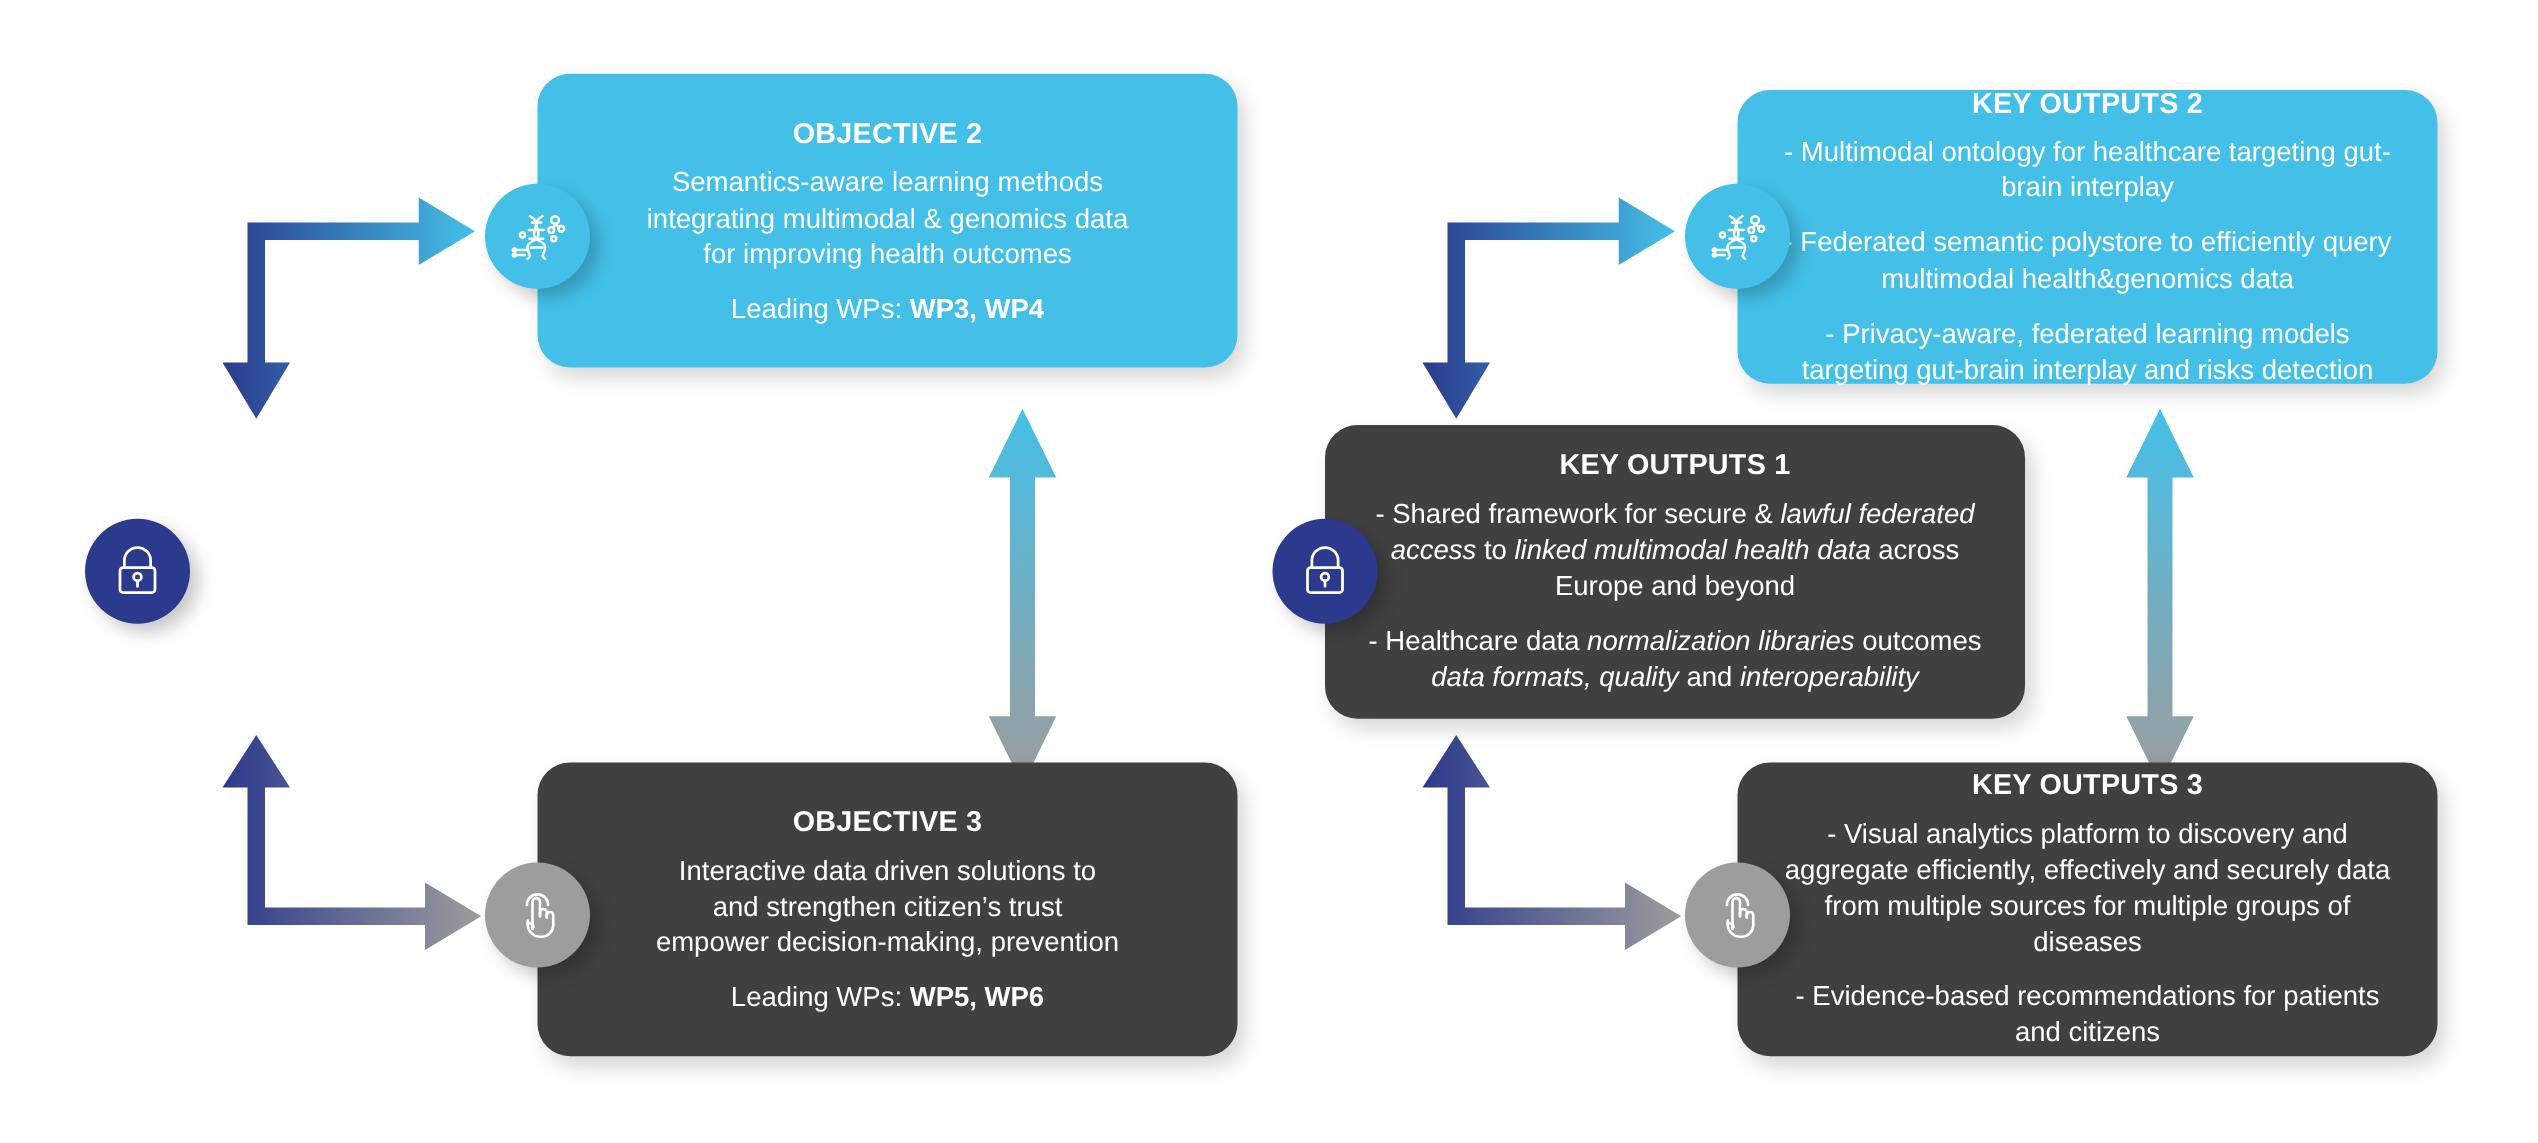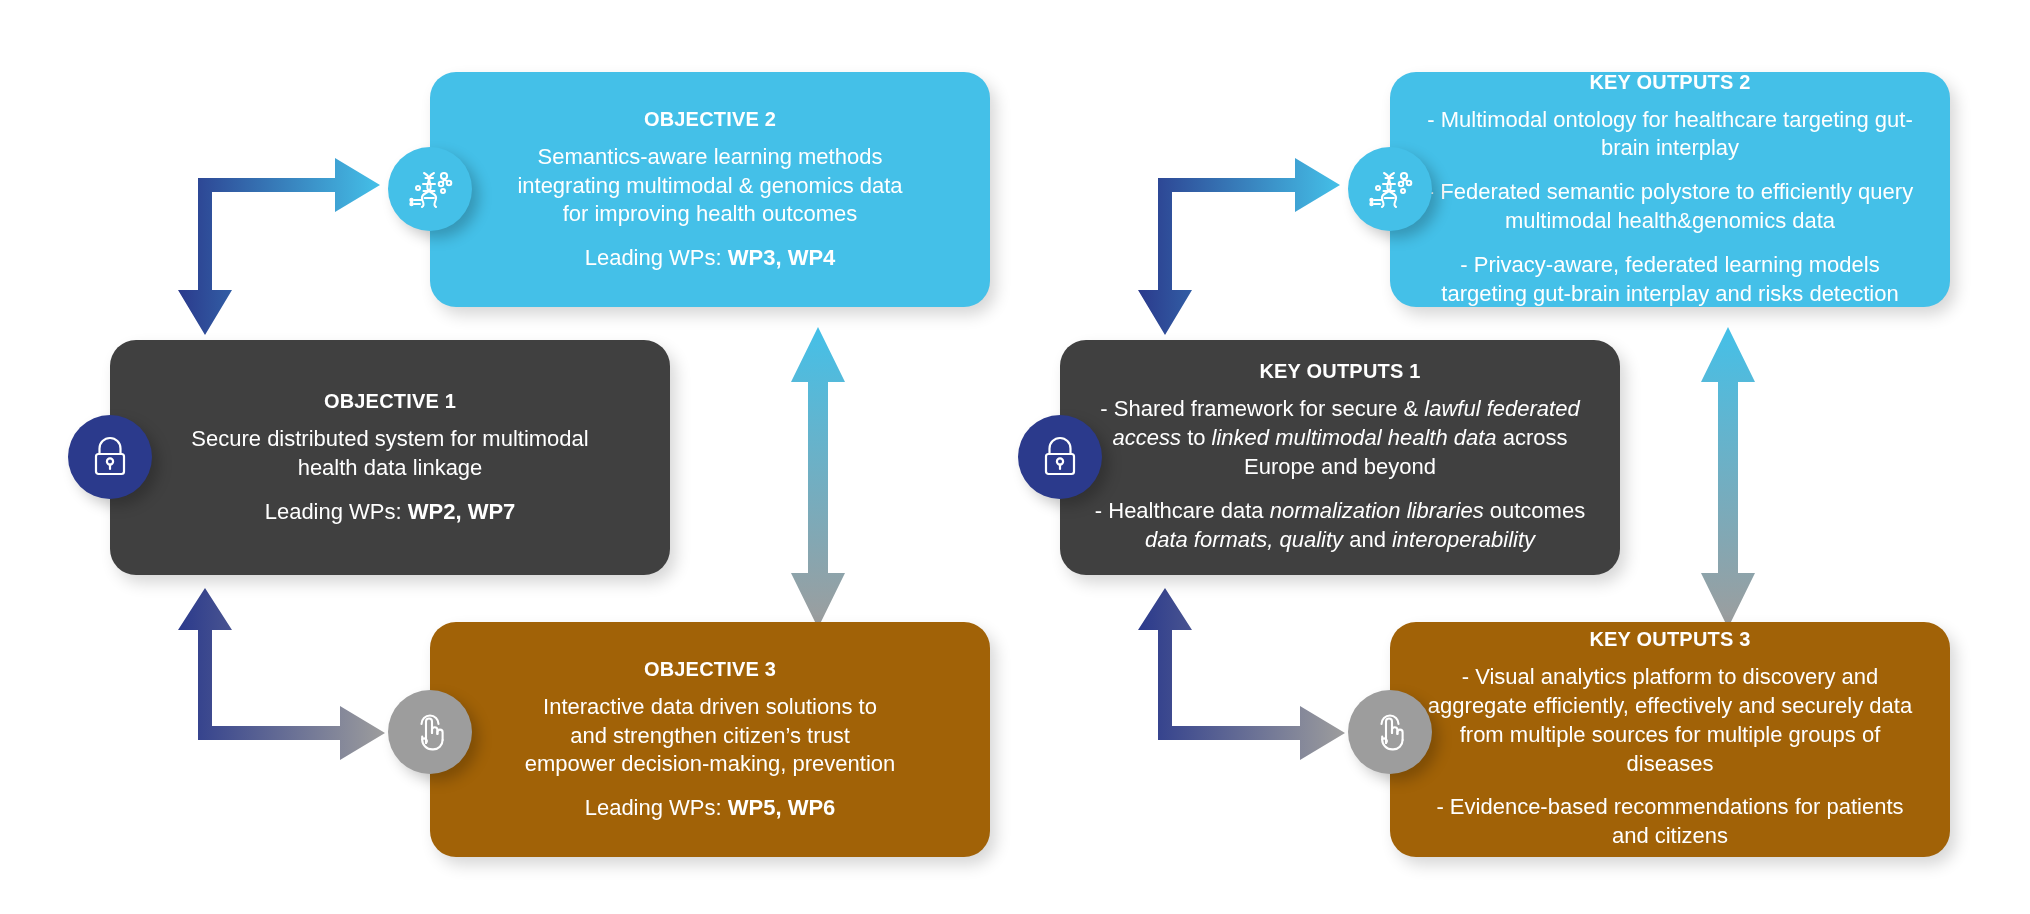--- a/index.html
+++ b/index.html
@@ -29,25 +29,25 @@
     color: #ffffff;
     display: flex;
     flex-direction: column;
     align-items: center;
     justify-content: center;
     text-align: center;
     box-shadow: 6px 8px 16px rgba(0,0,0,0.16);
   }
   .card.blue  { background: #44c0e8; }
   .card.navy  { background: #404040; }
-  .card.gray  { background: #a16207; margin-top: 12px; }
+  .card.gray  { background: #404040; }
 
   .card-title {
     font-weight: bold;
-    font-size: 20px;
+    font-size: 23px;
     letter-spacing: 0.2px;
     margin-bottom: 12px;
     white-space: nowrap;
   }
   .card-body {
     font-size: 22px;
     line-height: 1.31;
     padding: 0 26px;
   }
   .card-body .bullet { margin-bottom: 15px; }
@@ -134,21 +134,21 @@
 
     <g>
       <path d="M 1158,740 L 1158,630 L 1138,630 L 1165,588 L 1192,630 L 1172,630 L 1172,726 L 1300,726 L 1300,706 L 1345,733 L 1300,760 L 1300,740 Z" fill="url(#gradBotElbowR)"></path>
     </g>
 
     <g>
       <path d="M 1728,327 L 1755,382 L 1738,382 L 1738,573 L 1755,573 L 1728,628 L 1701,573 L 1718,573 L 1718,382 L 1701,382 Z" fill="url(#gradVertR)"></path>
     </g>
   </svg>
 
-  <div class="card blue" style="left:430px; top:72px; width:560px; height:235px;">
+  <div class="card blue" style="left:430px; top:59px; width:560px; height:235px;">
     <div class="card-title">OBJECTIVE 2</div>
     <div class="card-body">
       <div>Semantics-aware learning methods</div>
       <div>integrating multimodal &amp; genomics data</div>
       <div>for improving health outcomes</div>
     </div>
     <div class="card-wp"><span>Leading WPs: </span><b>WP3, WP4</b></div>
   </div>
 
   <div class="badge blue" style="left:388px; top:147px;">
@@ -163,28 +163,20 @@
         <path d="M38 14 L37 17 M38 14 L41 16.3"></path>
         <circle cx="12" cy="23" r="2"></circle>
         <circle cx="37" cy="26" r="2"></circle>
         <path d="M8 35 L16 35 M8 39 L14 39"></path>
         <circle cx="5.5" cy="35" r="1.2" fill="#ffffff"></circle>
         <circle cx="5.5" cy="39" r="1.2" fill="#ffffff"></circle>
       </svg>
     </span>
   </div>
 
-  <div class="card navy" style="left:110px; top:340px; width:560px; height:235px;">
-    <div class="card-title">OBJECTIVE 1</div>
-    <div class="card-body">
-      <div>Secure distributed system for multimodal</div>
-      <div>health data linkage</div>
-    </div>
-    <div class="card-wp"><span>Leading WPs: </span><b>WP2, WP7</b></div>
-  </div>
 
   <div class="badge navy" style="left:68px; top:415px;">
     <span>
       <svg width="44" height="46" viewBox="0 0 44 46" fill="none" stroke="#ffffff" stroke-width="2.2" stroke-linecap="round" stroke-linejoin="round">
         <path d="M11.5 20 V14.5 A10.5 10.5 0 0 1 32.5 14.5 V20"></path>
         <rect x="8" y="20" width="28" height="20" rx="2.5"></rect>
         <circle cx="22" cy="27.5" r="3.1"></circle>
         <path d="M22 30.6 V35"></path>
       </svg>
     </span>

